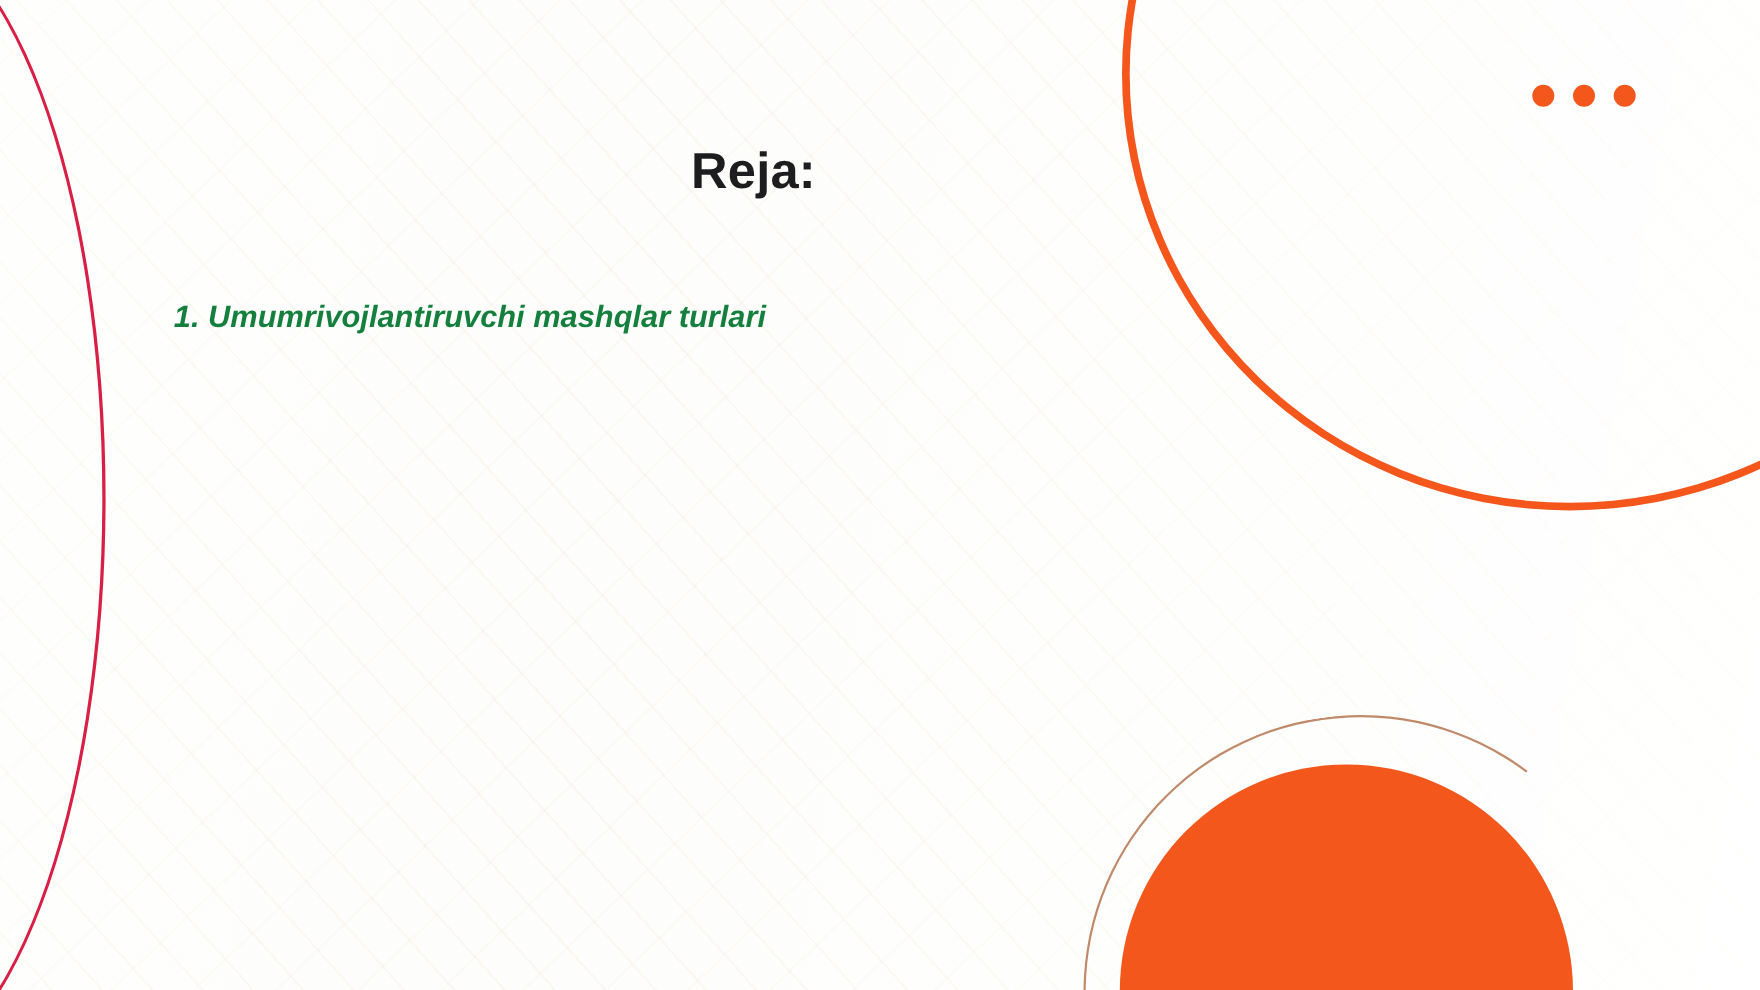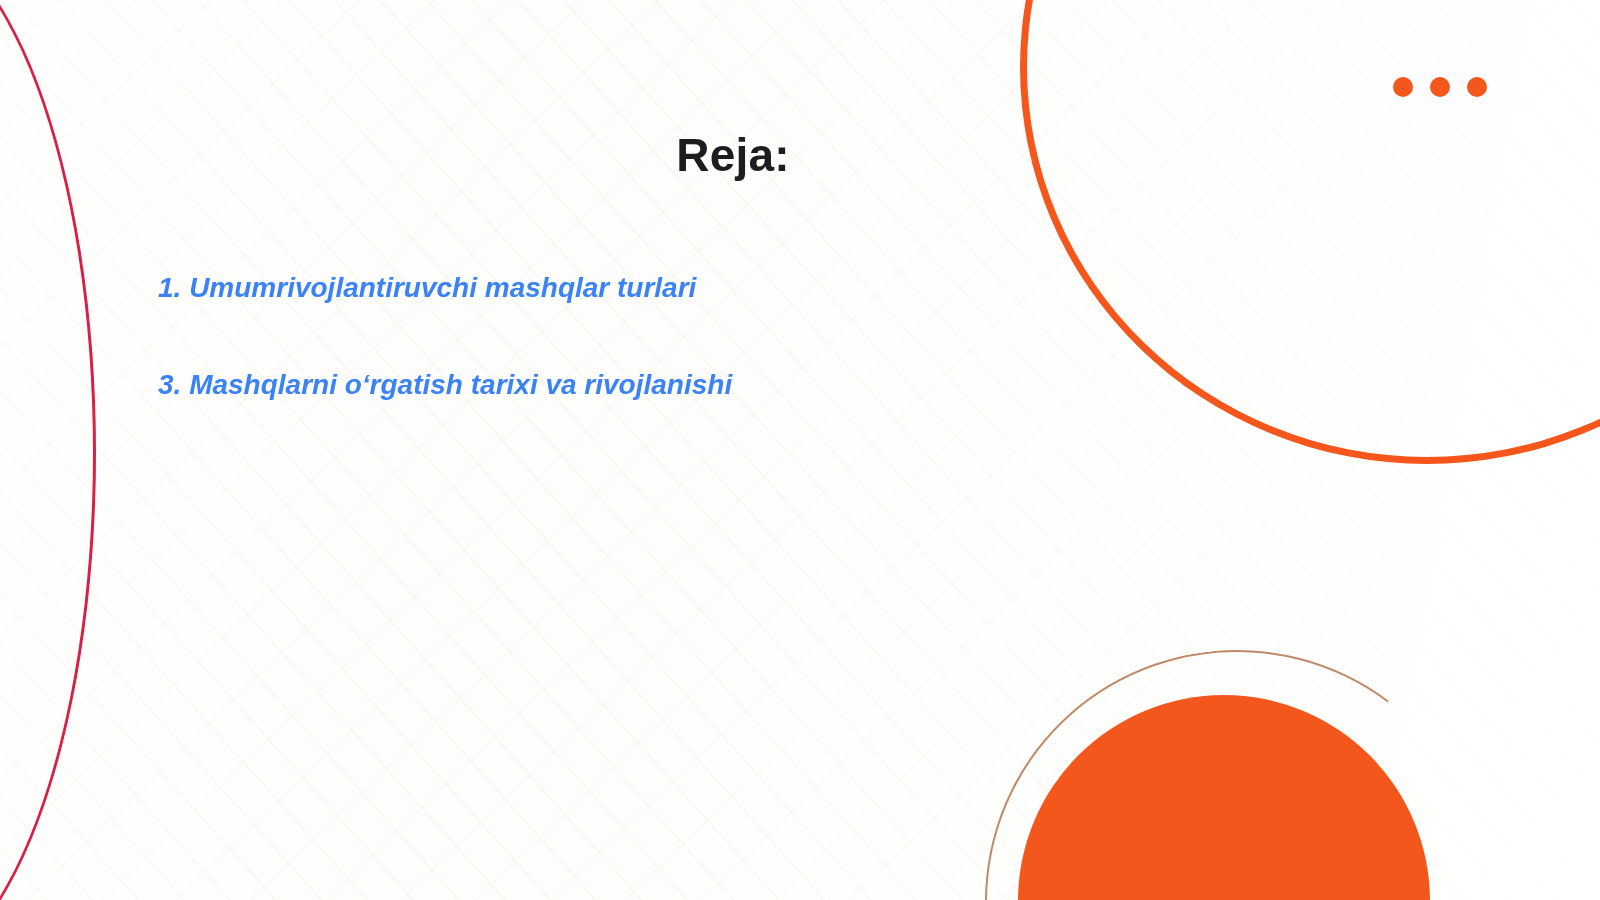--- a/index.html
+++ b/index.html
@@ -110,34 +110,33 @@
   .title {
     position: absolute;
     left: 0;
     top: 128px;
     width: 1370px;
     text-align: center;
     font-size: 46px;
     font-weight: bold;
     color: #1d1d1f;
     letter-spacing: 0.2px;
-    padding-left: 48px;
   }
 
   .list {
     position: absolute;
     left: 158px;
     top: 272px;
     width: 900px;
   }
   .list-item {
     font-size: 28px;
     font-style: italic;
     font-weight: 600;
-    color: #3b82f6;
+    color: #15803d;
     margin-bottom: 65px;
     white-space: nowrap;
   }
   .list-item:last-child { margin-bottom: 0; }
 </style>
 </head>
 <body>
 
 <div class="slide">
 
@@ -152,16 +151,15 @@
   <div class="dots">
     <span class="dot"></span>
     <span class="dot"></span>
     <span class="dot"></span>
   </div>
 
   <div class="title">Reja:</div>
 
   <div class="list">
     <div class="list-item">1. Umumrivojlantiruvchi mashqlar turlari</div>
-    <div class="list-item">3. Mashqlarni o‘rgatish tarixi va rivojlanishi</div>
   </div>
 
 </div>
 
 </body></html>

